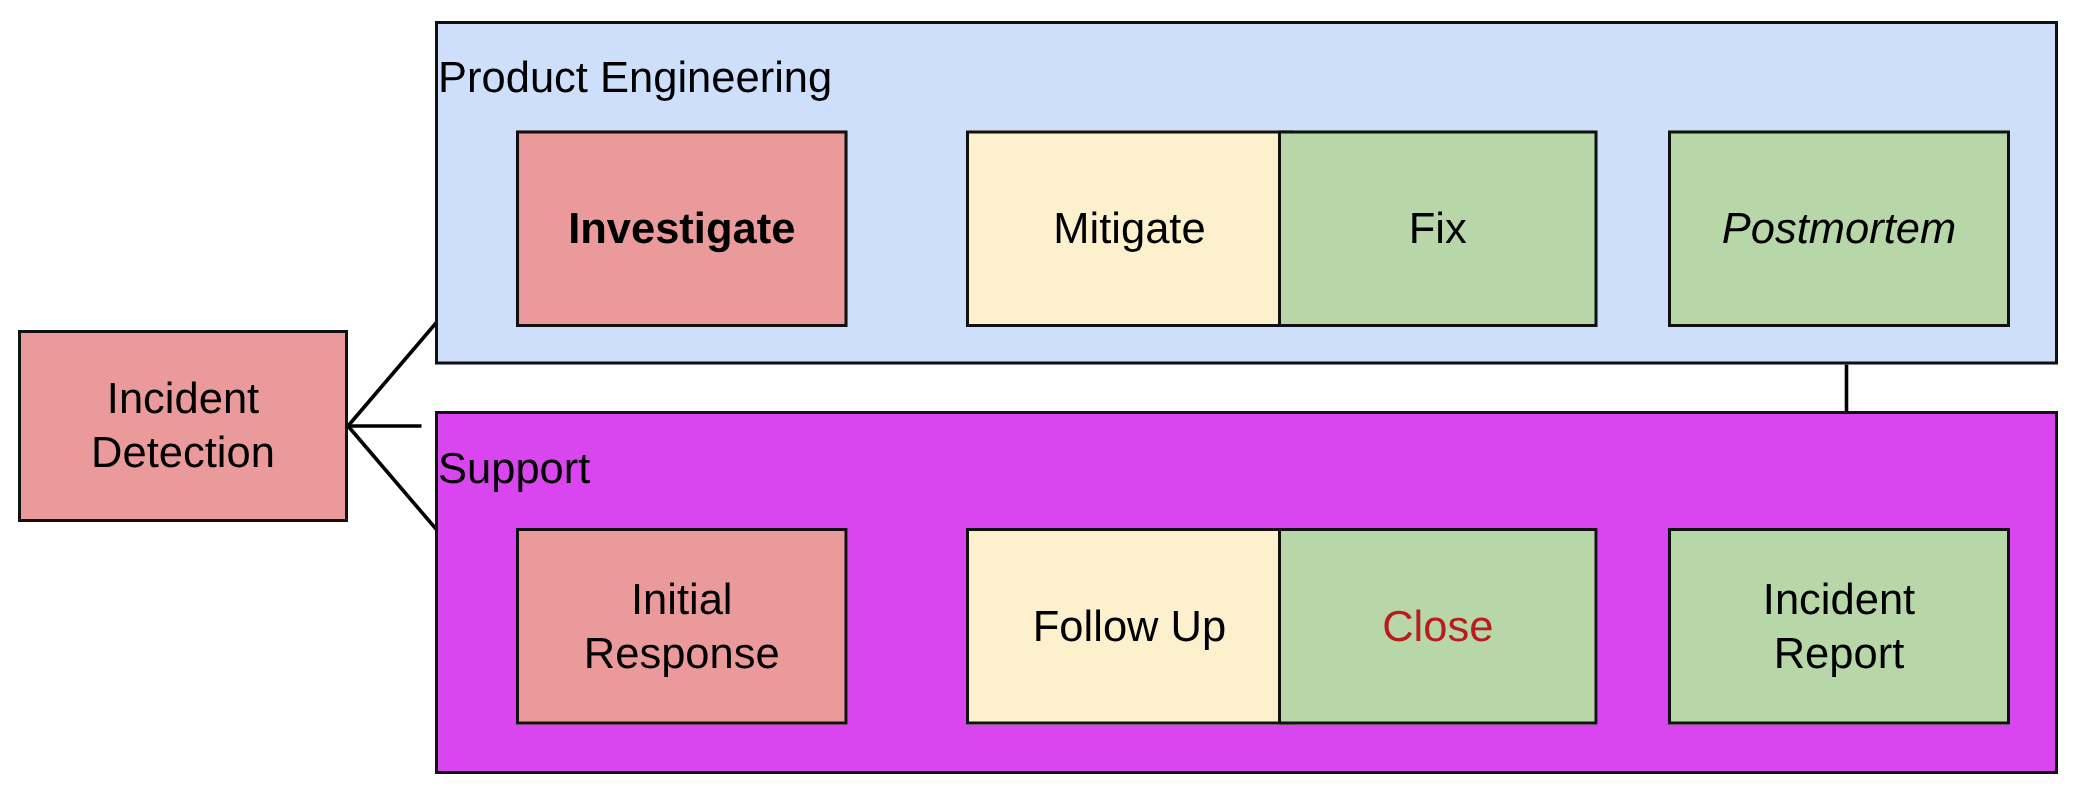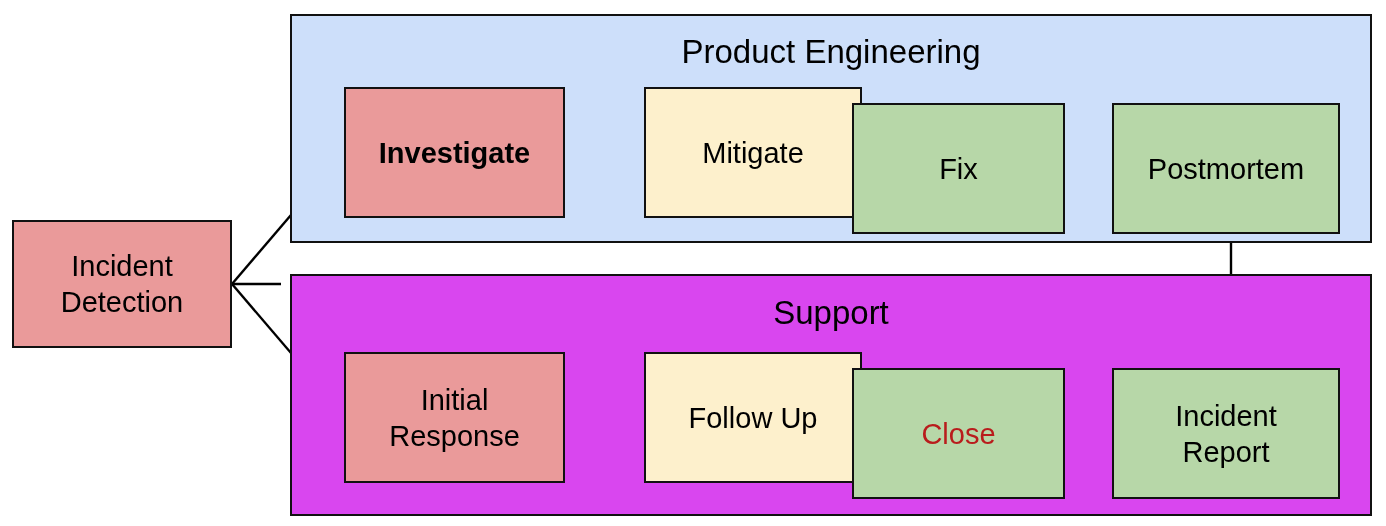--- a/index.html
+++ b/index.html
@@ -20,22 +20,22 @@
   .lane {
     position: absolute;
     background: #cddffa;
     border: 2px solid #111111;
     box-sizing: border-box;
   }
   .lane-title {
     position: absolute;
     left: 0;
     right: 0;
-    text-align: center;
-    font-size: 33px;
+    text-align: left;
+    font-size: 29px;
     line-height: 34px;
     color: #000000;
     white-space: nowrap;
   }
   .node {
     position: absolute;
     box-sizing: border-box;
     border: 2px solid #111111;
     display: flex;
     align-items: center;
@@ -45,21 +45,21 @@
     line-height: 36px;
     color: #000000;
   }
   .node-label {
     display: block;
     padding: 0 4px;
     white-space: pre-line;
   }
   .fill-red   { background: #ea9a9a; }
   .fill-yellow{ background: #fdf0cc; margin-left: 44px; }
-  .fill-green { background: #b7d7a8; margin-top: 16px; }
+  .fill-green { background: #b7d7a8; }
   #edge-layer {
     position: absolute;
     left: 0;
     top: 0;
     width: 1386px;
     height: 526px;
     pointer-events: none;
   }
 </style>
 </head>
@@ -108,21 +108,21 @@
 
   <div class="node fill-red" id="node-0-0" style="left: 344px; top: 87px; width: 221px; height: 131px; background: rgb(234, 154, 154); border-color: rgb(17, 17, 17); color: rgb(0, 0, 0); font-weight: bold;">
     <span class="node-label">Investigate</span>
   </div>
   <div class="node fill-yellow" id="node-0-1" style="left: 600px; top: 87px; width: 218px; height: 131px; background: rgb(253, 240, 204); border-color: rgb(17, 17, 17); color: rgb(0, 0, 0);">
     <span class="node-label">Mitigate</span>
   </div>
   <div class="node fill-green" id="node-0-2" style="left: 852px; top: 87px; width: 213px; height: 131px; background: rgb(183, 215, 168); border-color: rgb(17, 17, 17); color: rgb(0, 0, 0);">
     <span class="node-label">Fix</span>
   </div>
-  <div class="node fill-green" id="node-0-3" style="left: 1112px; top: 87px; width: 228px; height: 131px; background: rgb(183, 215, 168); border-color: rgb(17, 17, 17); color: rgb(0, 0, 0);">
+  <div class="node fill-green" id="node-0-3" style="left: 1112px; top: 87px; width: 228px; height: 131px; background: rgb(183, 215, 168); border-color: rgb(17, 17, 17); color: rgb(0, 0, 0); font-style: italic;">
     <span class="node-label">Postmortem</span>
   </div>
 
   <div class="node fill-yellow" id="node-1-1" style="left: 600px; top: 352px; width: 218px; height: 131px; background: rgb(253, 240, 204); border-color: rgb(17, 17, 17); color: rgb(0, 0, 0);">
     <span class="node-label">Follow Up</span>
   </div>
   <div class="node fill-red" id="node-1-0" style="left: 344px; top: 352px; width: 221px; height: 131px; background: rgb(234, 154, 154); border-color: rgb(17, 17, 17); color: rgb(0, 0, 0);">
     <span class="node-label">Initial
 Response</span>
   </div>

